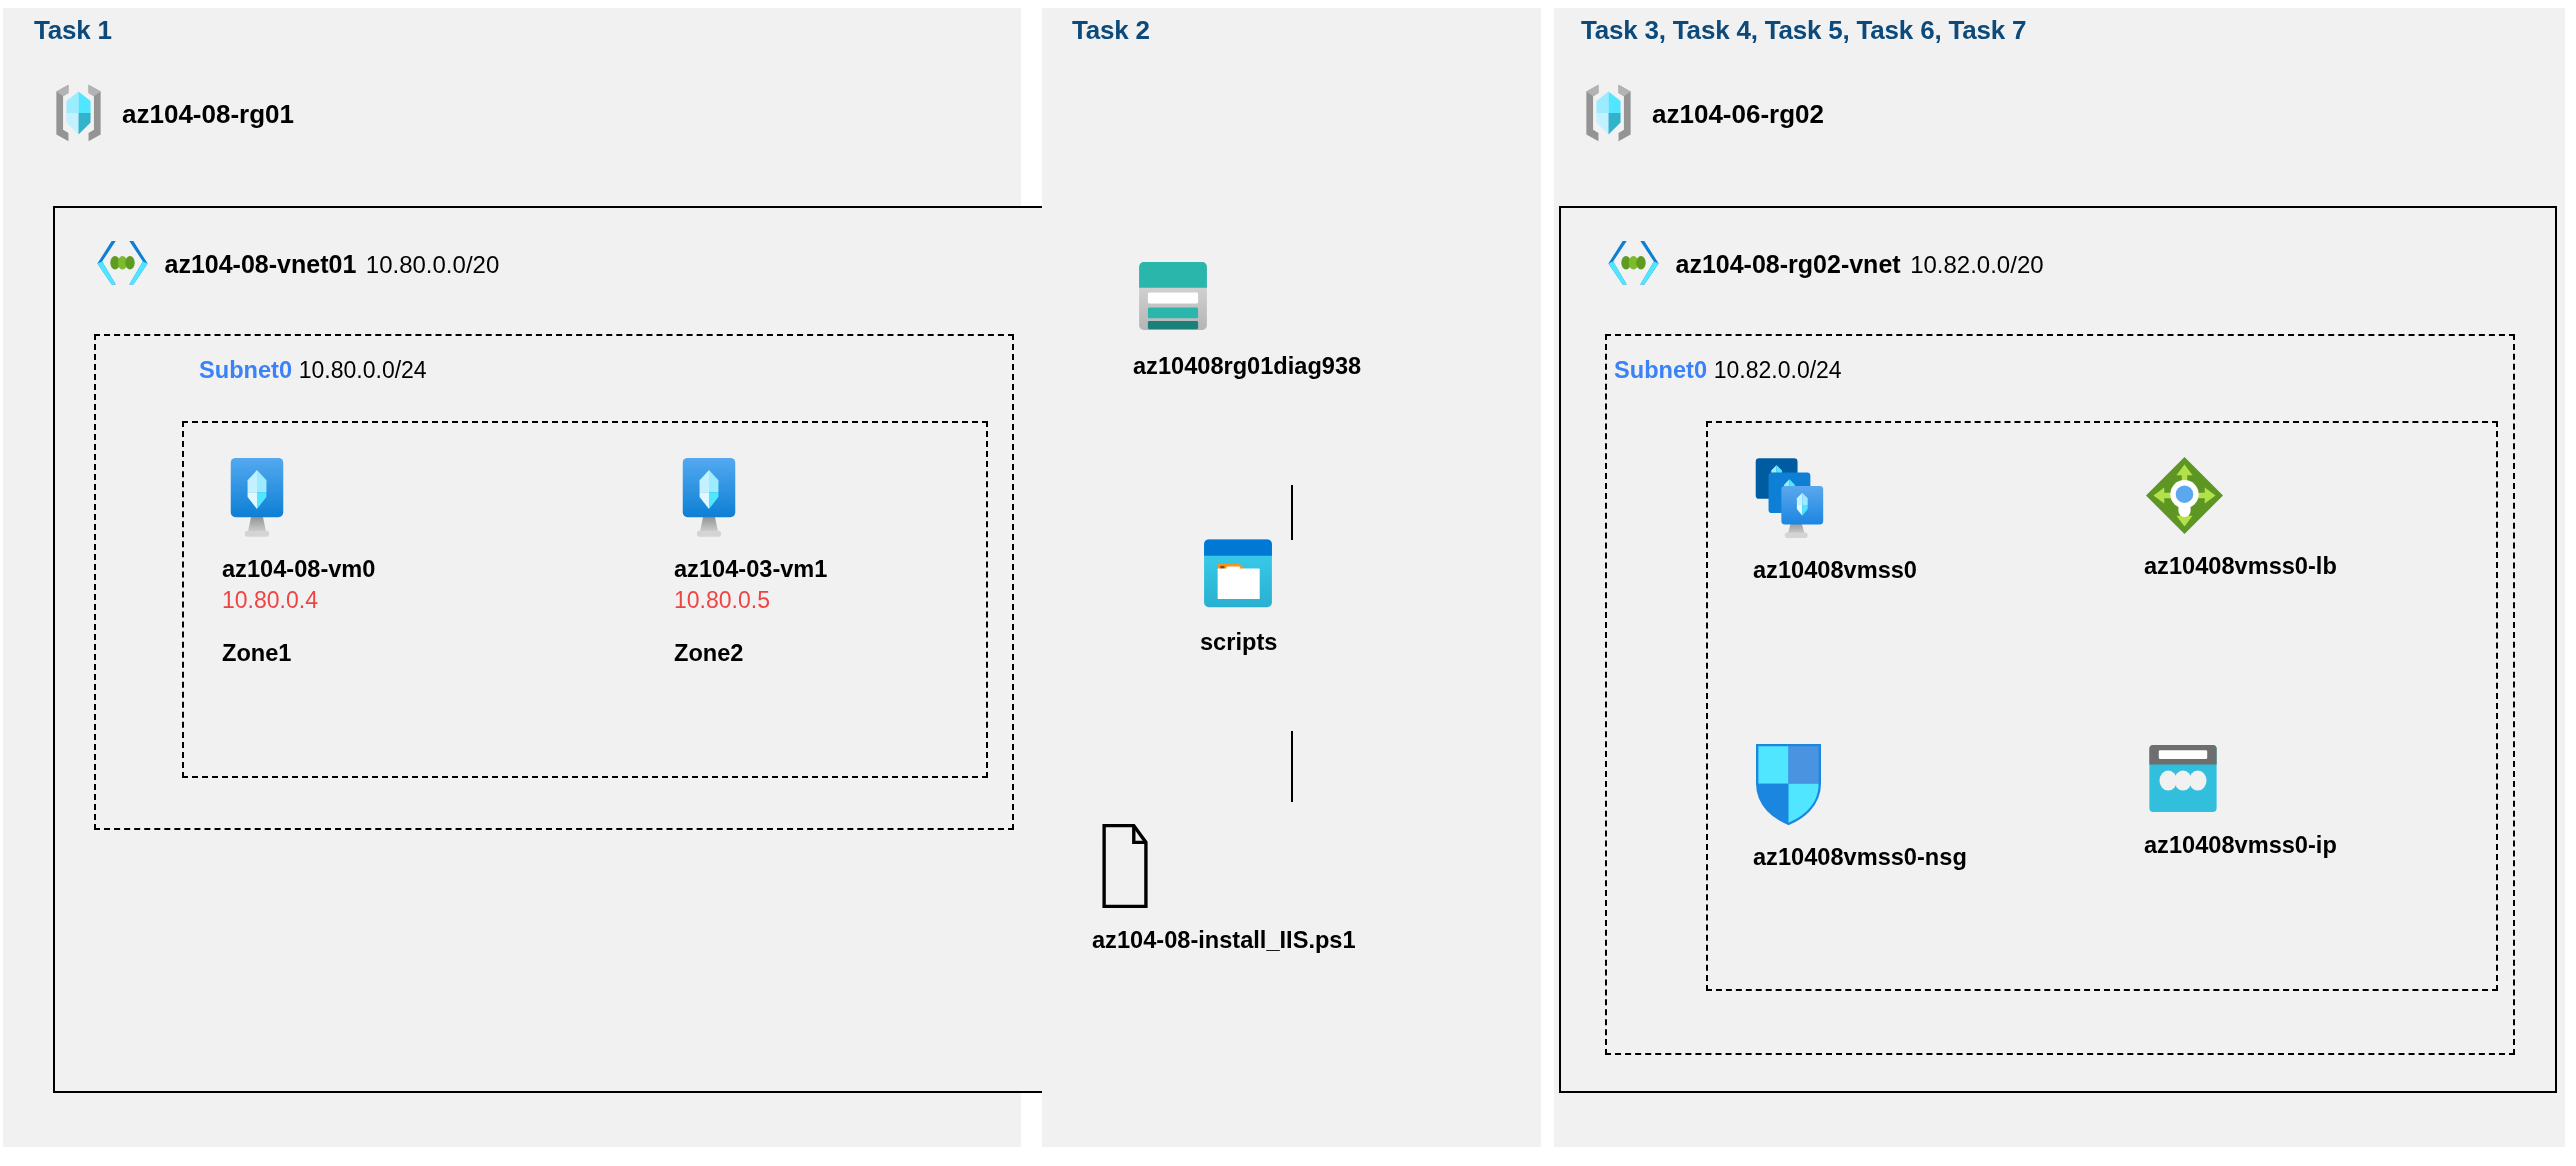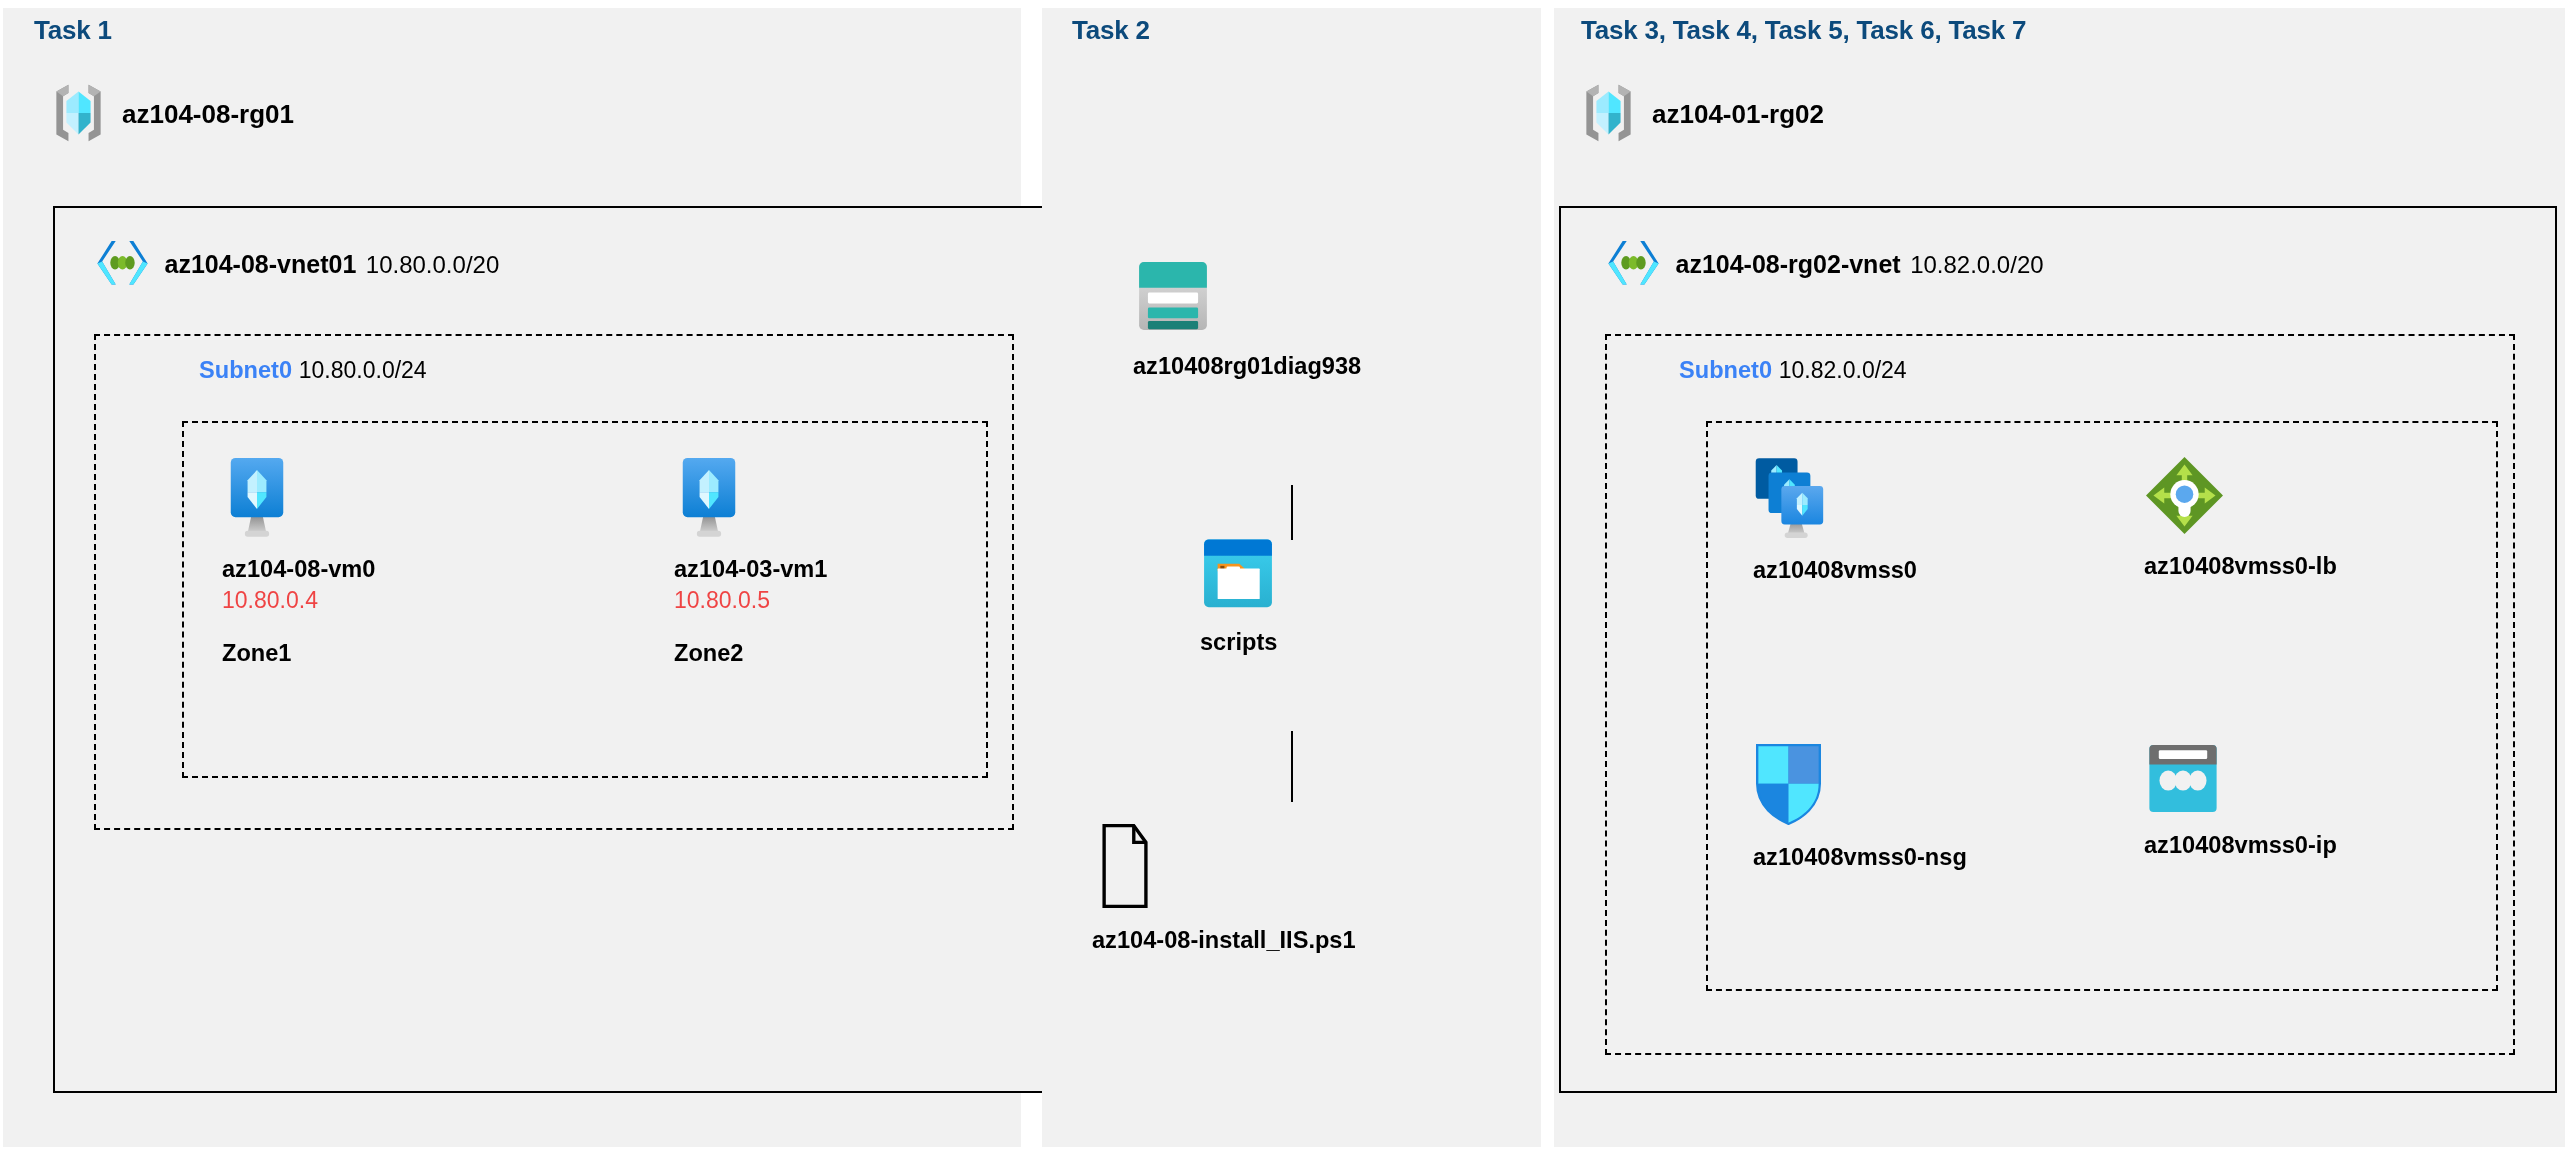--- a/index.html
+++ b/index.html
@@ -46,21 +46,21 @@
   .vnet-name { font-size: 25px; font-weight: bold; color: #000; white-space: nowrap; }
   .vnet-cidr { font-size: 24px; font-weight: normal; color: #000; white-space: nowrap; margin-left: -4px; }
 
   
   .subnet-box { position: absolute; border: 2.7px dashed #000; background: transparent; }
   #subnet01-box { left: 94px;  top: 334px; width: 920px; height: 496px; }
   #subnet02-box { left: 1605px; top: 334px; width: 910px; height: 721px; }
 
   .subnet-label { position: absolute; white-space: nowrap; }
   #subnet01-label { left: 199px;  top: 357px; }
-  #subnet02-label { left: 1679px; top: 357px; }
+  #subnet02-label { left: 1614px; top: 357px; }
   .subnet-name { font-size: 23.6px; font-weight: bold; color: #3b82f6; }
   .subnet-cidr { font-size: 23px; color: #000; margin-left: 6.7px; }
 
   
   .zone-box { position: absolute; border: 2.7px dashed #000; background: transparent; }
   #zone-box-task1 { left: 182px;  top: 421px; width: 806px; height: 357px; }
   #zone-box-task3 { left: 1706px; top: 421px; width: 792px; height: 570px; }
 
   
   .node { position: absolute; display: flex; flex-direction: column; align-items: flex-start; }
@@ -255,21 +255,21 @@
         <path d="M26 4 L8 14 L8 78 L26 88 L26 76 L18 71 L18 21 L26 16 Z" fill="#949494"></path>
         <path d="M26 4 L8 14 L18 21 L26 16 Z" fill="#b3b3b3"></path>
         <path d="M56 4 L74 14 L74 78 L56 88 L56 76 L64 71 L64 21 L56 16 Z" fill="#949494"></path>
         <path d="M56 4 L74 14 L64 21 L56 16 Z" fill="#b3b3b3"></path>
         <path d="M41 14 L23 28 L23 46 L41 46 Z" fill="#9cebff"></path>
         <path d="M41 14 L59 28 L59 46 L41 46 Z" fill="#50e6ff"></path>
         <path d="M23 46 L41 46 L41 78 L23 60 Z" fill="#c3f1ff"></path>
         <path d="M59 46 L41 46 L41 78 L59 60 Z" fill="#32b3cc"></path>
       </svg>
     </span>
-    <span class="rg-label">az104-01-rg02</span>
+    <span class="rg-label">az104-06-rg02</span>
   </div>
 
   <div class="vnet-box" id="vnet02-box"></div>
   <div class="vnet-row" id="vnet02-row">
     <span class="icon-wrap">
       <svg width="57" height="49" viewBox="0 0 84 72">
         <path d="M26 3 L32 3 L12 33 L32 67 L26 67 L5 36 Z" fill="#0d7fd4"></path>
         <path d="M12 33 L32 67 L26 67 L5 36 Z" fill="#50e6ff"></path>
         <path d="M58 3 L52 3 L72 33 L52 67 L58 67 L79 36 Z" fill="#0d7fd4"></path>
         <path d="M72 33 L52 67 L58 67 L79 36 Z" fill="#50e6ff"></path>

